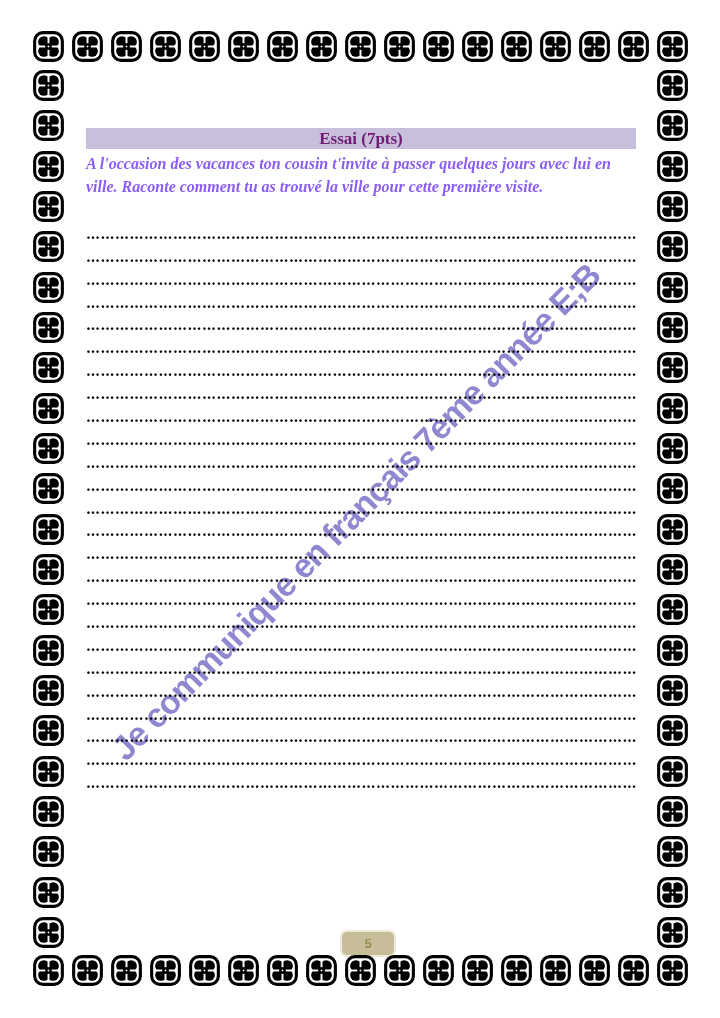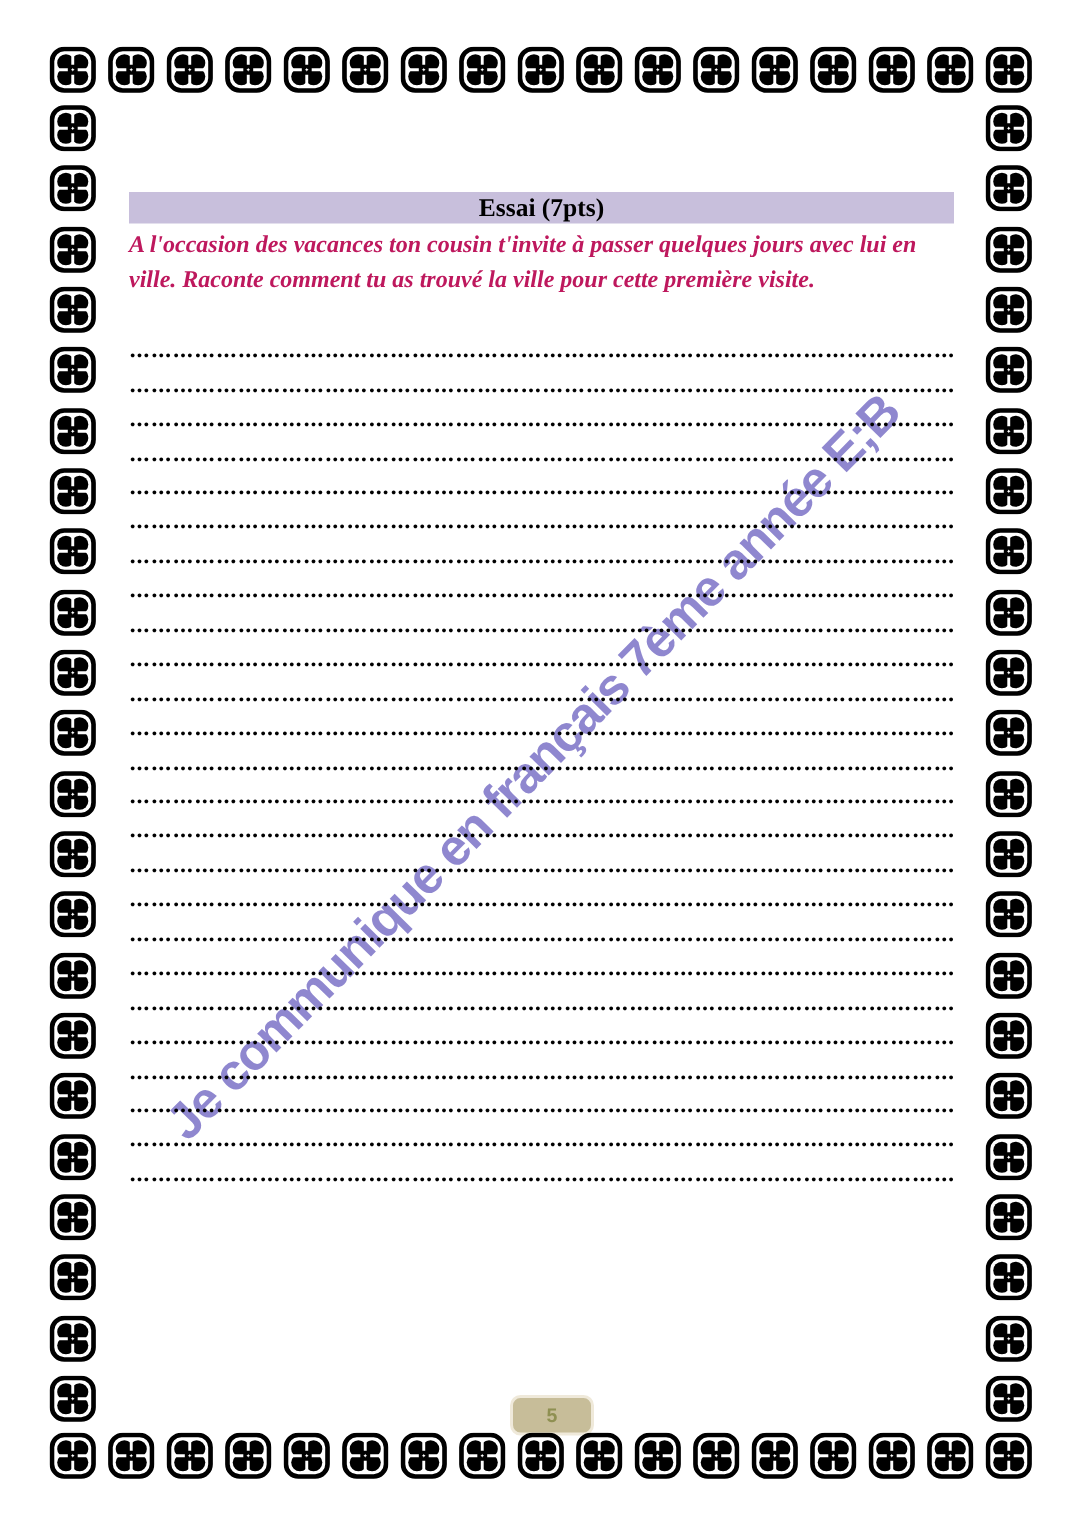--- a/index.html
+++ b/index.html
@@ -27,30 +27,30 @@
   .content { position: absolute; left: 86px; top: 128px; width: 550px; z-index: 2; }
   .title-bar {
     background: #c8bfdc;
     height: 21px;
     display: flex; align-items: center; justify-content: center;
   }
   .title-text {
     font-family: "Liberation Serif", serif;
     font-weight: bold;
     font-size: 17px;
-    color: #000000;
+    color: #701a75;
   }
   .prompt {
     margin-top: 4px;
     font-family: "Liberation Serif", serif;
     font-weight: bold;
     font-style: italic;
     font-size: 16px;
     line-height: 22.5px;
-    color: #be185d;
+    color: #8b5cf6;
   }
 
   
   .lines {
     position: absolute; left: 86px; top: 218px; width: 550px; z-index: 2;
   }
   .write-line {
     height: 22.9px;
     overflow: hidden;
     white-space: nowrap;

